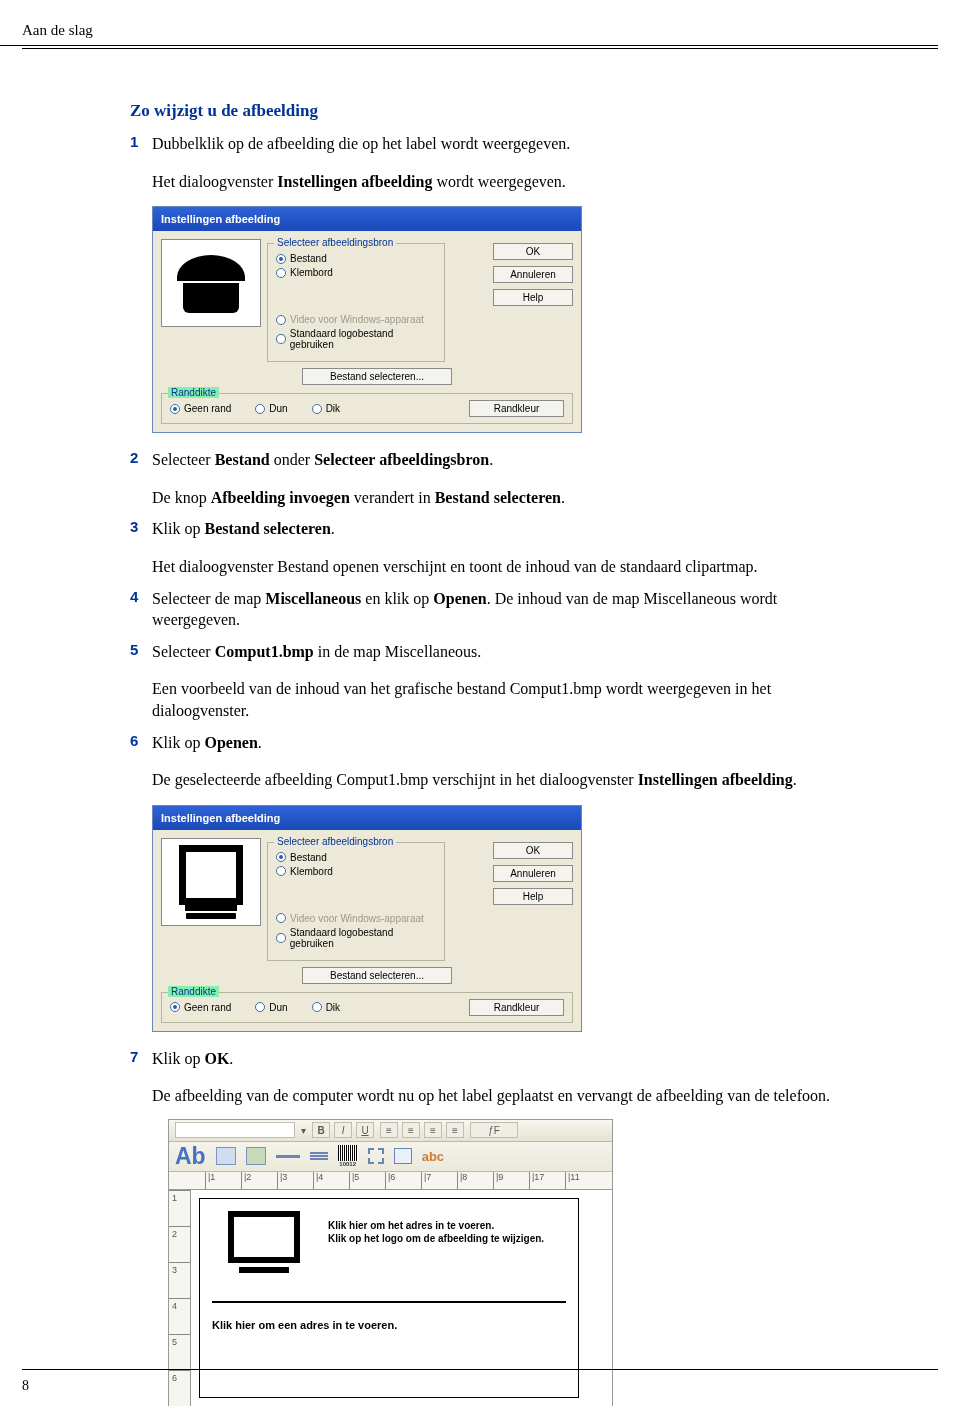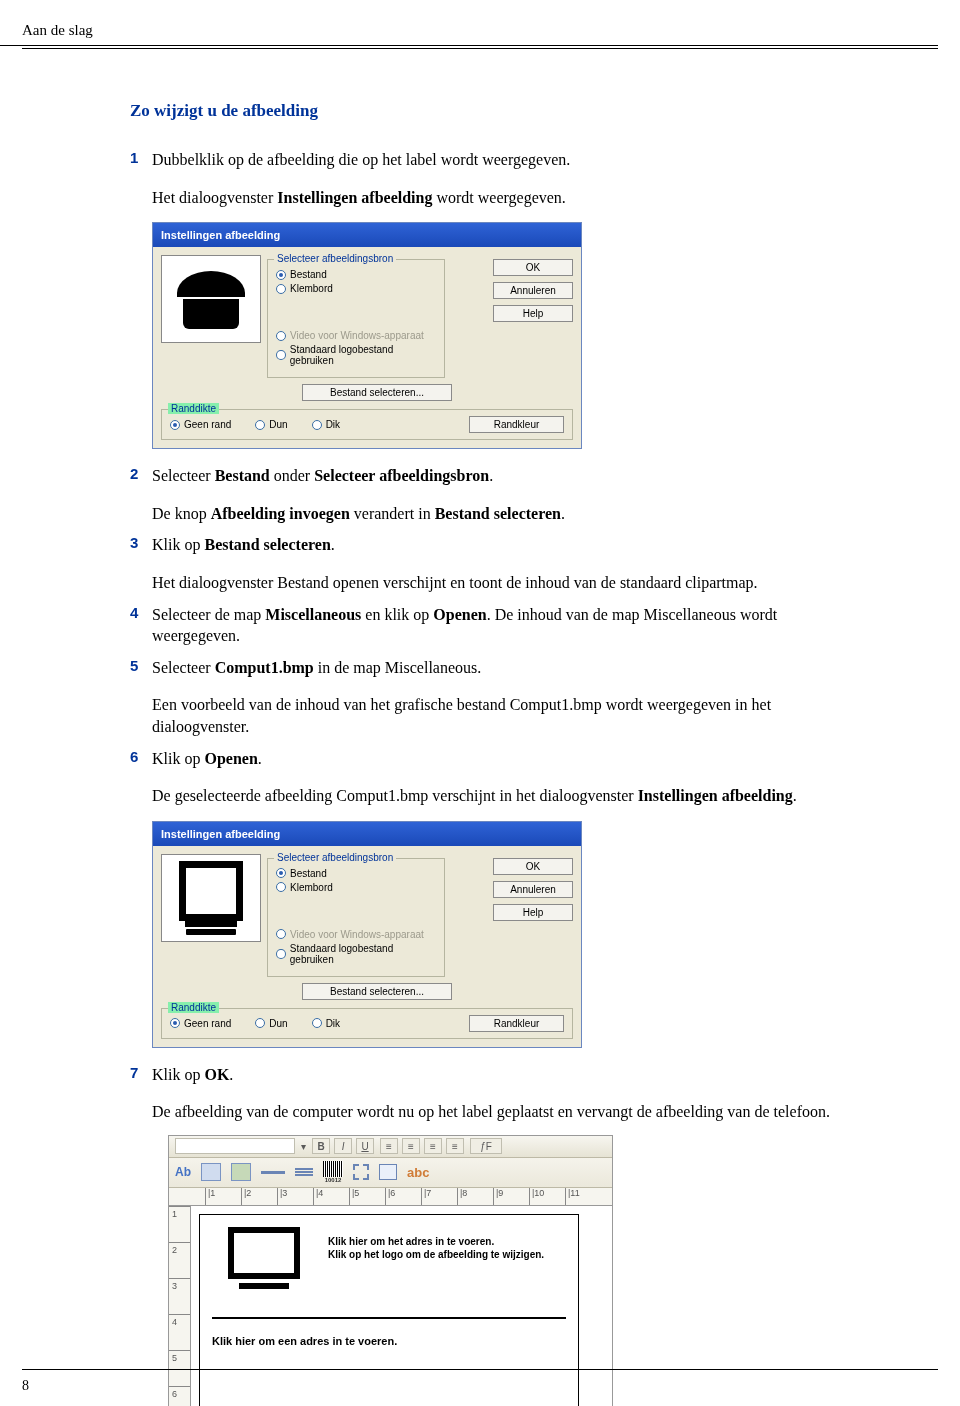--- a/index.html
+++ b/index.html
@@ -22,21 +22,21 @@
     border-bottom: 1px solid #000;
     margin: 2px 22px 0 22px;
   }
   .content {
     padding: 52px 110px 0 130px;
   }
   .section-title {
     color: #003399;
     font-weight: bold;
     font-size: 17px;
-    margin-bottom: 28px;
+    margin-bottom: 12px;
   }
   .step {
     display: flex;
     margin-bottom: 10px;
   }
   .step-num {
     color: #003399;
     font-weight: bold;
     font-family: Arial, sans-serif;
     font-size: 15px;
@@ -177,21 +177,21 @@
     color:#5a5a5a;
   }
   .tb-group { display:flex; gap:4px; align-items:center;}
   .tb-btn { width:18px; height:16px; border:1px solid #c0beb0; background:#f0eee4; display:flex; align-items:center; justify-content:center; font-size:10px;}
   .editor-objects {
     background: linear-gradient(#f5f3eb,#ebe8db);
     border-bottom:1px solid #bdb9a6;
     display:flex; align-items:center; height:30px; padding:0 6px; gap:10px;
     color:#5b7dc0; font-weight:bold;
   }
-  .obj-ab { font-size:12px; color:#4472c4;text-align:right;}
+  .obj-ab { font-size:23px; color:#4472c4;text-align:right;}
   .obj-icon { width:20px; height:18px; background:#d0dcef; border:1px solid #7a94c3;}
   .obj-line { width:24px; height:3px; background:#6a85b5;}
   .obj-bar { width:18px; display:flex; flex-direction:column; gap:1px;}
   .obj-bar span{height:2px; background:#6a85b5;}
   .obj-barcode { width:20px; height:16px;
     background: repeating-linear-gradient(90deg,#000 0 1px,#fff 1px 2px);}
   .obj-sq { width:16px; height:16px; border:2px dashed #6a85b5;}
   .obj-cal { width:18px; height:16px; border:1px solid #6a85b5; background:#eaf0fa;}
   .obj-abc { color:#d07c37; font-size:13px; font-weight:bold;}
   .ruler-h {
@@ -417,21 +417,21 @@
         <div class="tb-btn">
             <u>U</u>
           </div>
       </div>
       <div class="tb-group">
         <div class="tb-btn">≡</div>
         <div class="tb-btn">≡</div>
         <div class="tb-btn">≡</div>
         <div class="tb-btn">≡</div>
       </div>
-      <div class="tb-btn" style="width:32px">ƒF</div>
+      <div class="tb-btn" style="width:48px">ƒF</div>
     </div>
     <div class="editor-objects">
       <span class="obj-ab">Ab</span>
       <span class="obj-icon"></span>
       <span class="obj-icon" style="background:#c6d9b8"></span>
       <span class="obj-line"></span>
       <span class="obj-bar">
           <span></span>
           <span></span>
           <span></span>
@@ -447,21 +447,21 @@
     <div class="ruler-h">
       <span>|1</span>
       <span>|2</span>
       <span>|3</span>
       <span>|4</span>
       <span>|5</span>
       <span>|6</span>
       <span>|7</span>
       <span>|8</span>
       <span>|9</span>
-      <span>|10</span>
+      <span>|17</span>
       <span>|11</span>
     </div>
     <div class="canvas-row">
       <div class="ruler-v">
         <span>1</span>
         <span>2</span>
         <span>3</span>
         <span>4</span>
         <span>5</span>
         <span>6</span>

